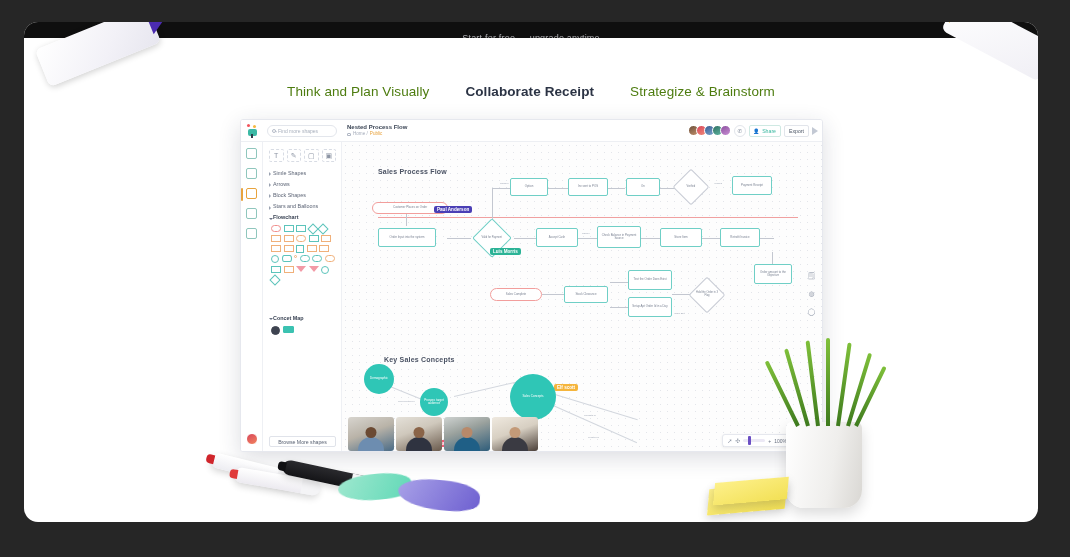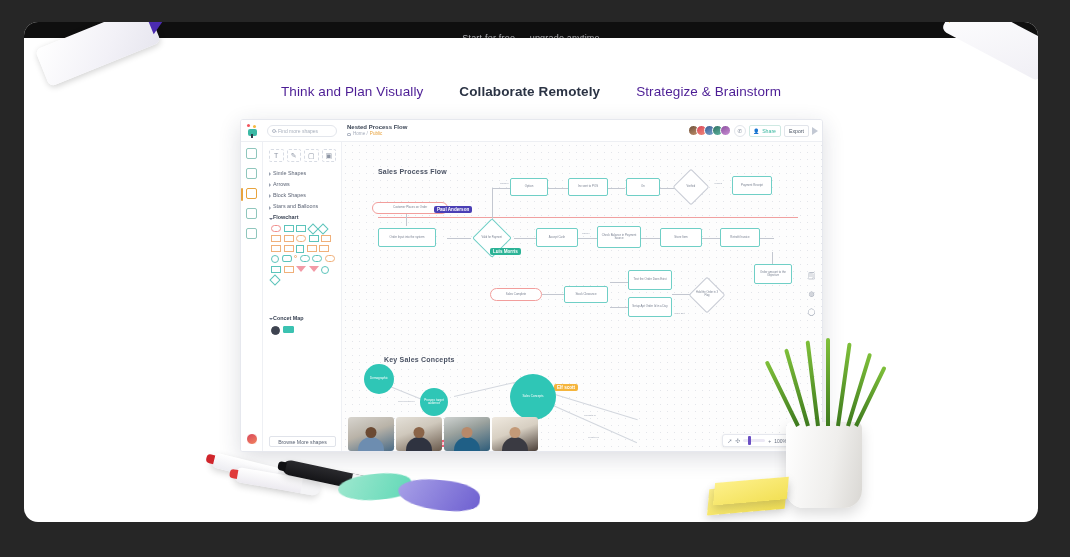--- a/index.html
+++ b/index.html
@@ -47,21 +47,21 @@
     border-right:18px solid #f5c518; border-top:12px solid transparent;
     border-bottom:12px solid transparent;
   }
 
   
   .tabs {
     position:absolute; top:62px; left:0; width:100%;
     display:flex; justify-content:center; gap:36px;
   }
   .tab {
-    font-size:13.5px; color:#4c1d95; letter-spacing:.1px;
+    font-size:13.5px; color:#4d7c0f; letter-spacing:.1px;
     cursor:pointer; white-space:nowrap;
   }
   .tab.active { color:#2b3344; font-weight:700; }
 
   
   #app-window {
     position:absolute; left:216px; top:97px; width:583px; height:333px;
     background:#fff; border:1px solid #e6e8ee; border-radius:3px;
     box-shadow:0 6px 22px rgba(40,45,70,.16);
     overflow:hidden; display:flex; flex-direction:column;
@@ -268,21 +268,21 @@
 
   <div class="promo-strip">
     <span>Start for free — upgrade anytime</span>
   </div>
 
   <div class="pen-tl"></div>
   <div class="pen-tr"></div>
 
   <div class="tabs">
     <div class="tab">Think and Plan Visually</div>
-    <div class="tab active">Collaborate Remotely</div>
+    <div class="tab active">Collaborate Receipt</div>
     <div class="tab">Strategize &amp; Brainstorm</div>
   </div>
 
   <div id="app-window">
 
     <div class="app-header">
       <div class="logo-cell">
         <div class="logo-mark">
             <i></i>
             <i></i>

